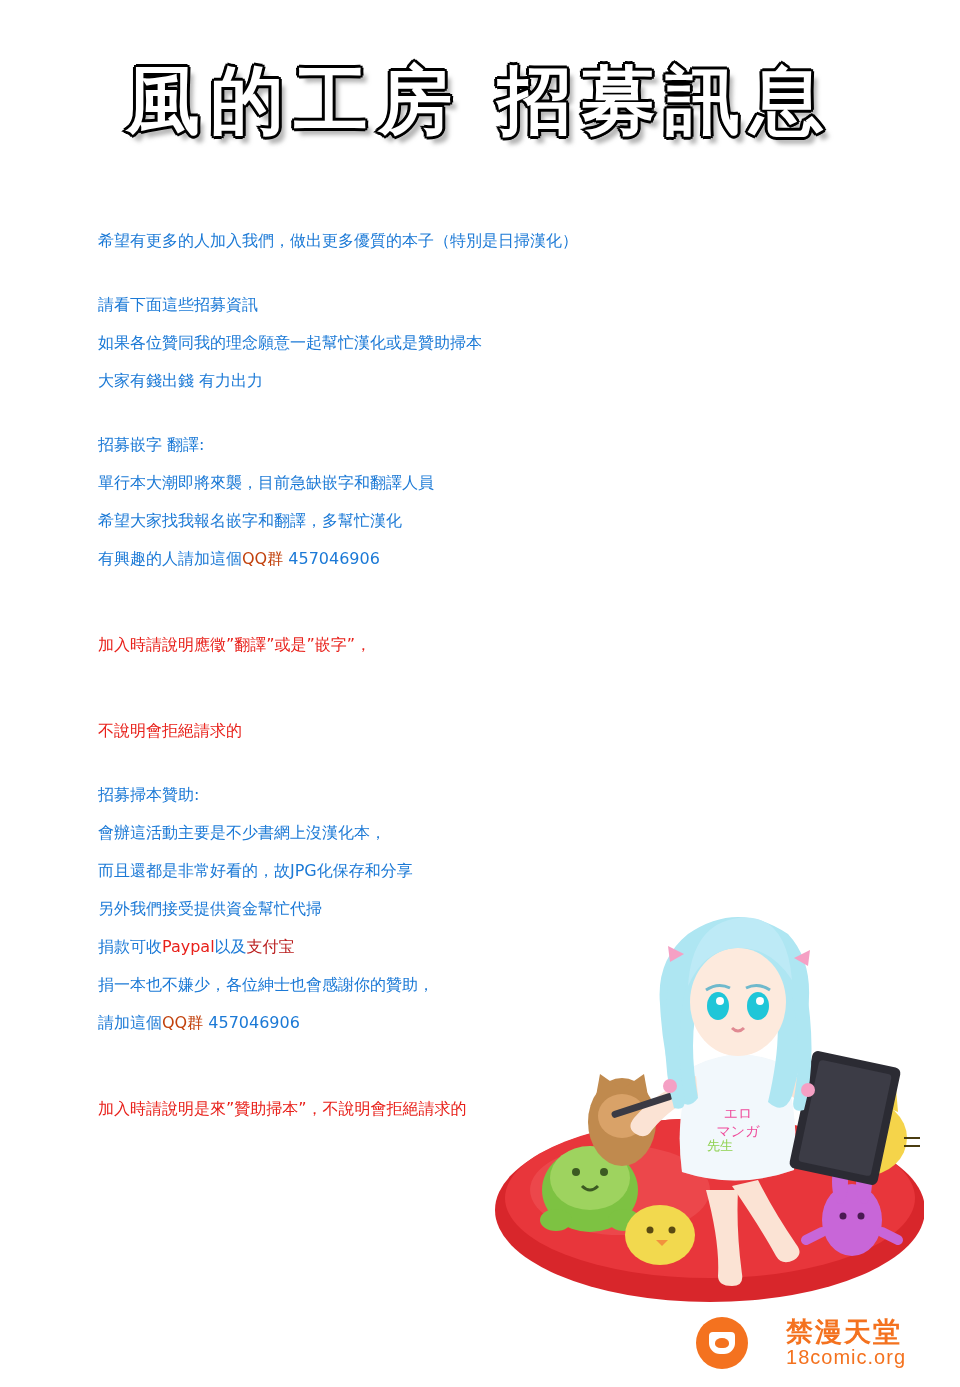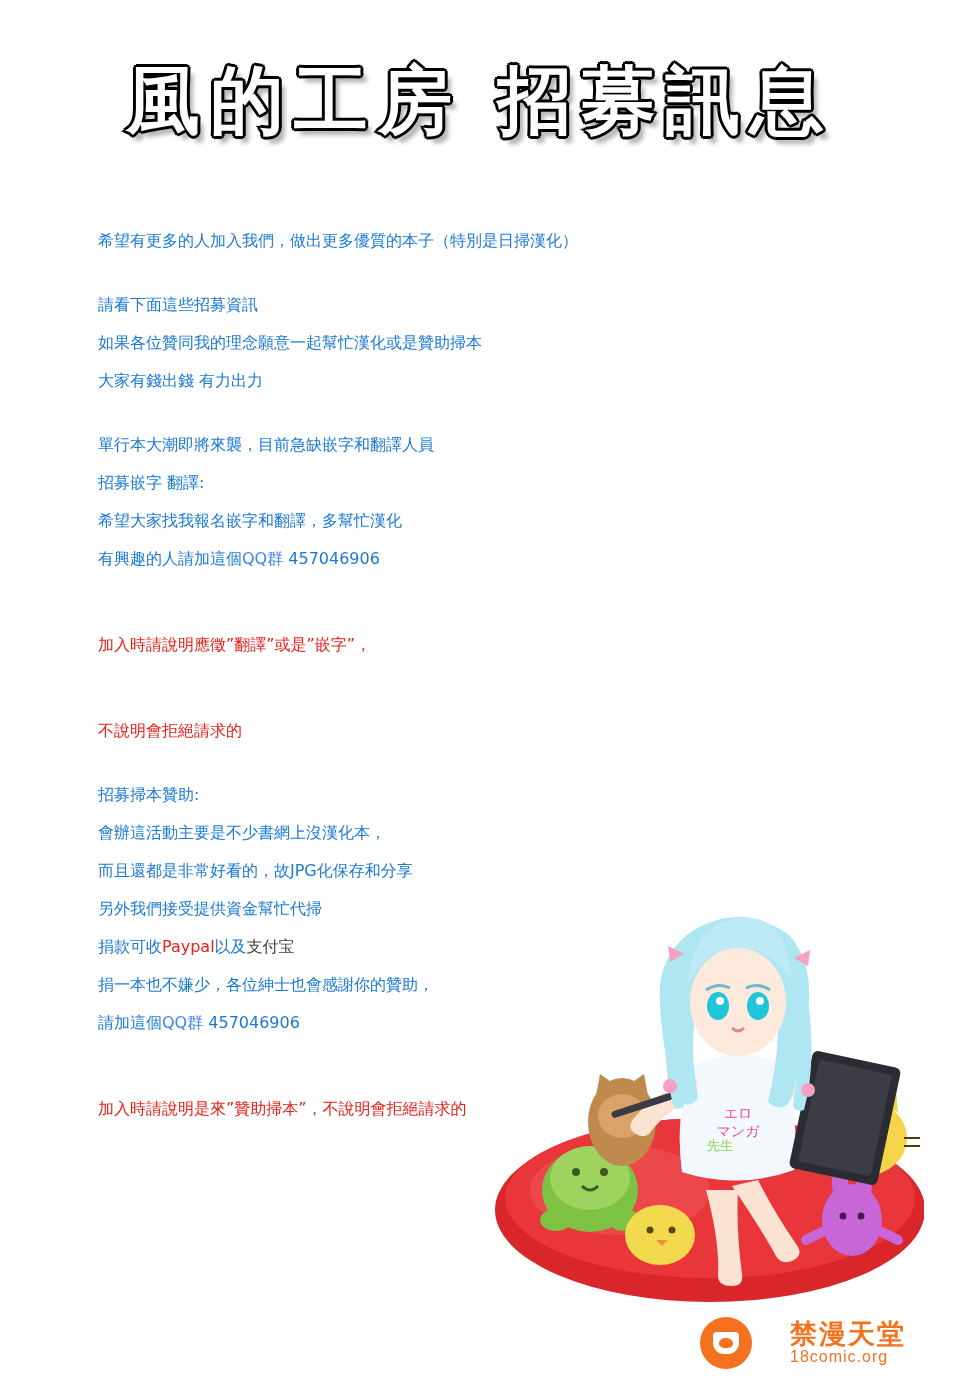--- a/index.html
+++ b/index.html
@@ -44,22 +44,22 @@
     top: 222px;
     width: 830px;
     font-size: 16px;
     line-height: 38px;
     color: #1b79d6;
     font-family: "DejaVu Sans", "Liberation Sans", sans-serif;
   }
   .para { margin-bottom: 26px; }
   .line { white-space: nowrap; }
   .red { color: #e8201a; margin-top: 48px; }
-  .orange { color: #3b82f6; }
-  .pink { color: #404040; }
+  .orange { color: #c2410c; }
+  .pink { color: #b91c1c; }
   .blue { color: #1b79d6; }
 
   
   .illo {
     position: absolute;
     left: 470px;
     top: 890px;
     width: 480px;
     height: 420px;
   }
@@ -99,23 +99,24 @@
   }
   .wm-text { line-height: 1.05; margin-left: 30px; }
   .wm-title {
     font-family: "DejaVu Serif", serif;
     font-size: 27px;
     font-weight: bold;
     color: #f4721f;
     letter-spacing: 2px;
   }
   .wm-sub {
-    font-size: 16px;
+    font-size: 20px;
     color: #f4721f;
     letter-spacing: 1px;
+    text-align: right;
   }
 </style>
 </head>
 <body>
 
 <div class="page">
 
   <div class="title">風的工房 招募訊息</div>
 
   <div class="body-text">
@@ -124,22 +125,22 @@
       <div class="line blue">希望有更多的人加入我們，做出更多優質的本子（特別是日掃漢化）</div>
     </div>
 
     <div class="para">
       <div class="line blue">請看下面這些招募資訊</div>
       <div class="line blue">如果各位贊同我的理念願意一起幫忙漢化或是贊助掃本</div>
       <div class="line blue">大家有錢出錢 有力出力</div>
     </div>
 
     <div class="para">
+      <div class="line blue">招募嵌字 翻譯:</div>
       <div class="line blue">單行本大潮即將來襲，目前急缺嵌字和翻譯人員</div>
-      <div class="line blue">招募嵌字 翻譯:</div>
       <div class="line blue">希望大家找我報名嵌字和翻譯，多幫忙漢化</div>
       <div class="line">
         <span class="blue">有興趣的人請加這個</span><span class="orange">QQ群</span><span class="blue">&nbsp;</span><span class="blue">457046906</span>
       </div>
       <div class="line red">加入時請說明應徵”翻譯”或是”嵌字”，</div>
       <div class="line red">不說明會拒絕請求的</div>
     </div>
 
     <div class="para">
       <div class="line blue">招募掃本贊助:</div>

